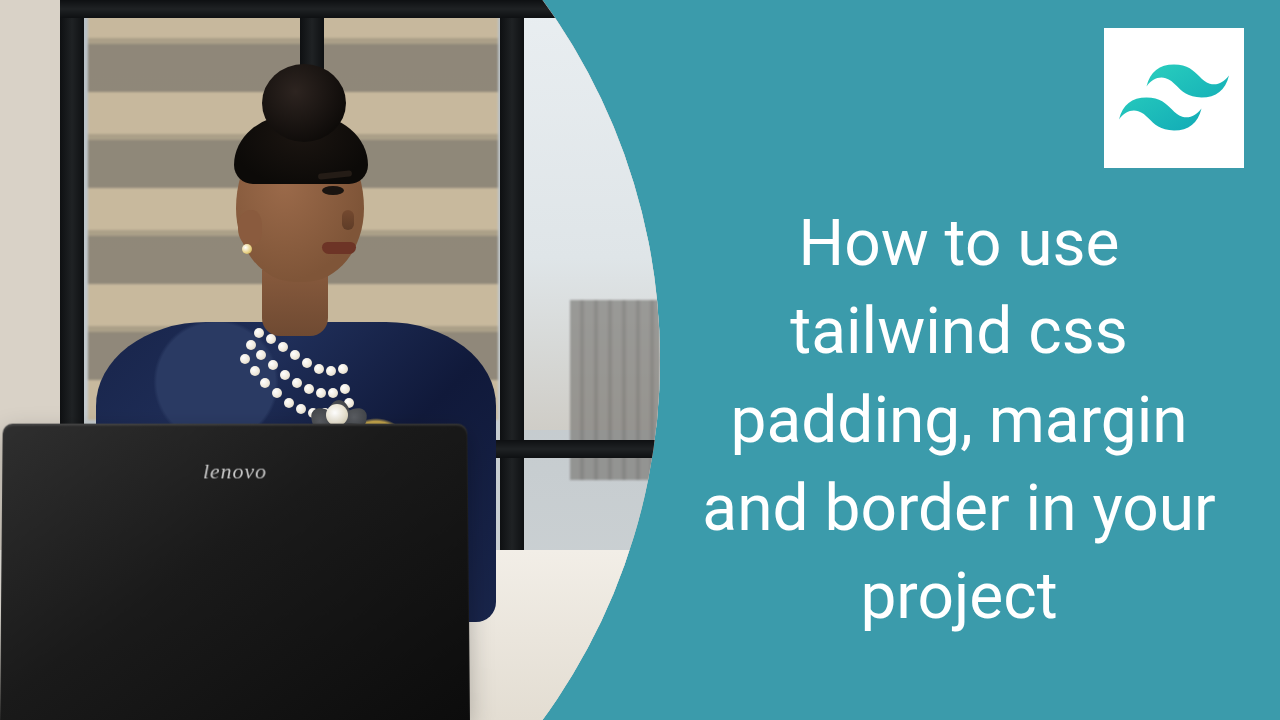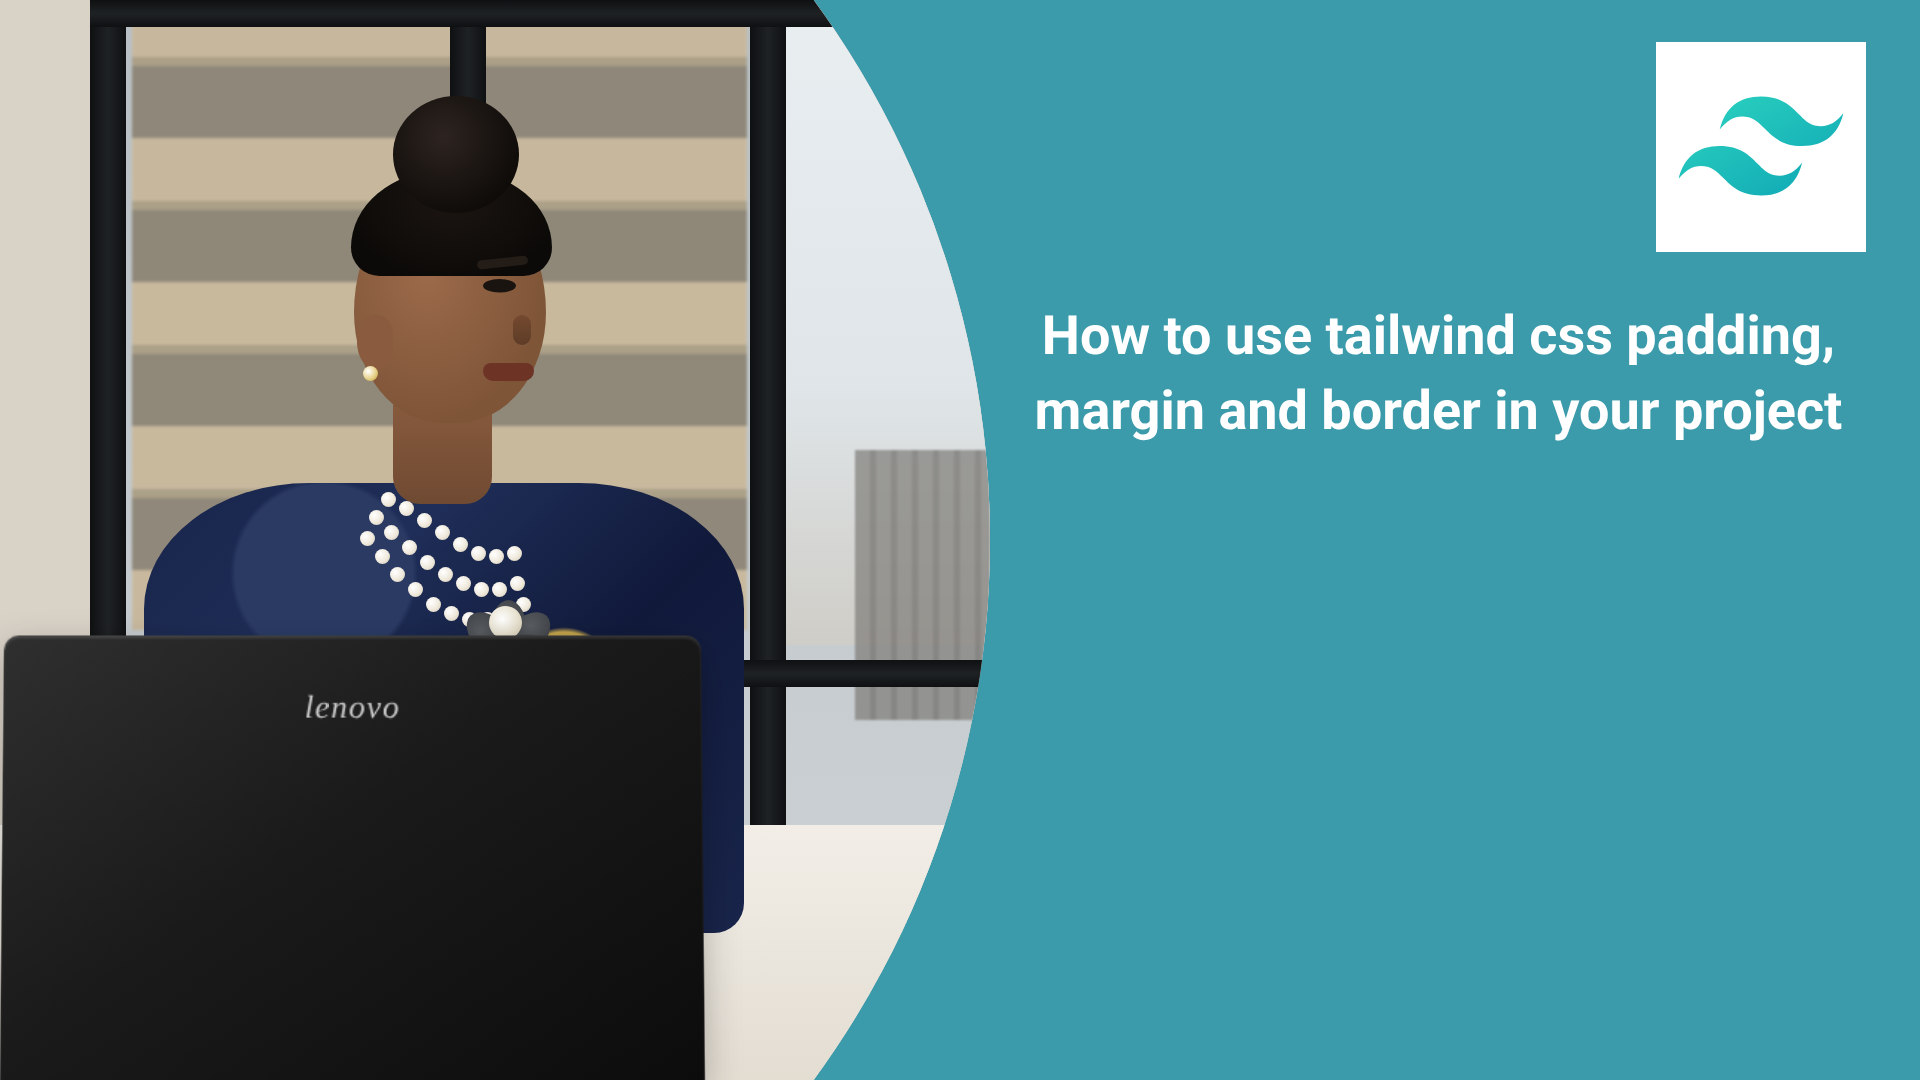--- a/index.html
+++ b/index.html
@@ -223,23 +223,23 @@
       align-items: center;
       justify-content: center;
     }
     .logo-card svg { width: 110px; height: 70px; }
     .title {
       position: absolute;
       top: 200px;
       left: 680px;
       right: 42px;
       color: #ffffff;
-      font-size: 36px;
+      font-size: 64px;
       line-height: 1.38;
-      font-weight: 700;
+      font-weight: 400;
       text-align: center;
     }
   </style>
 </head>
 <body>
 
 <div class="banner">
 
   <div class="photo-mask">
     <div class="photo-circle">

